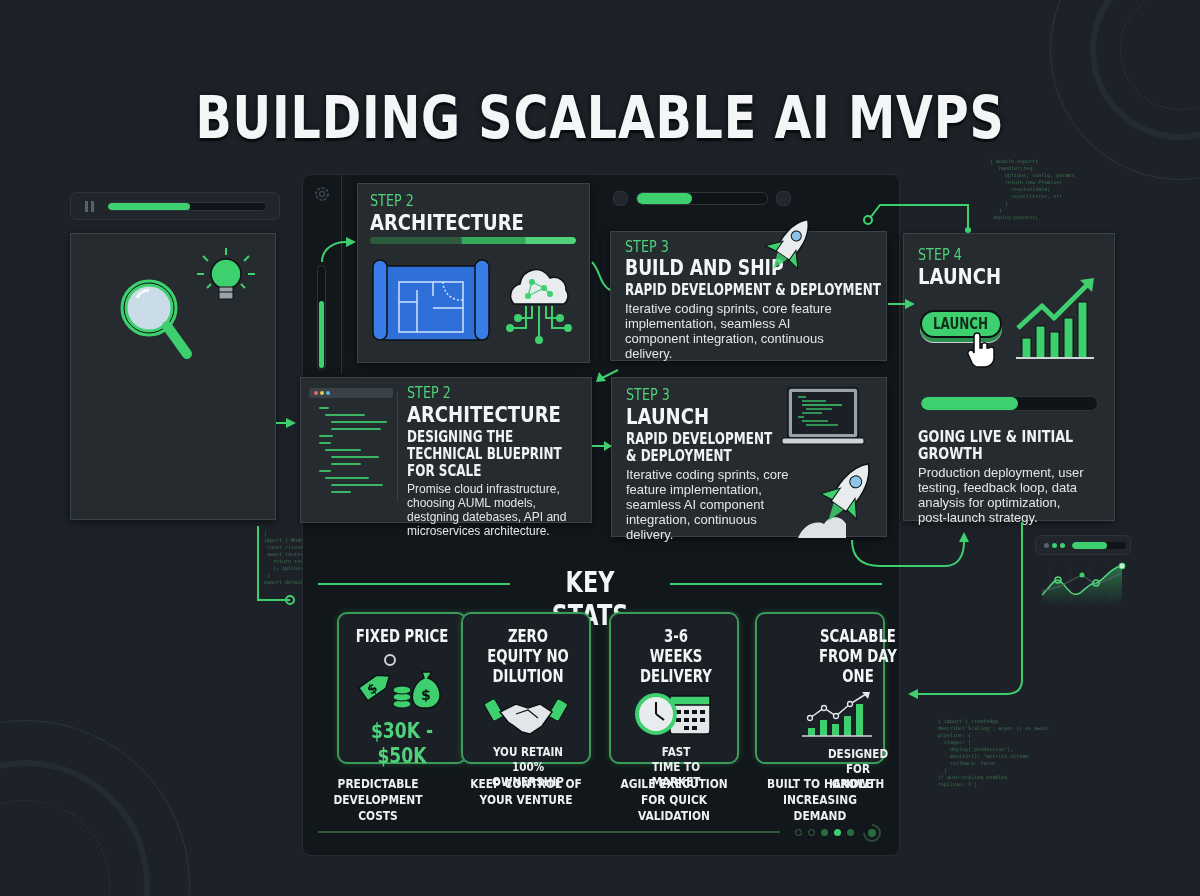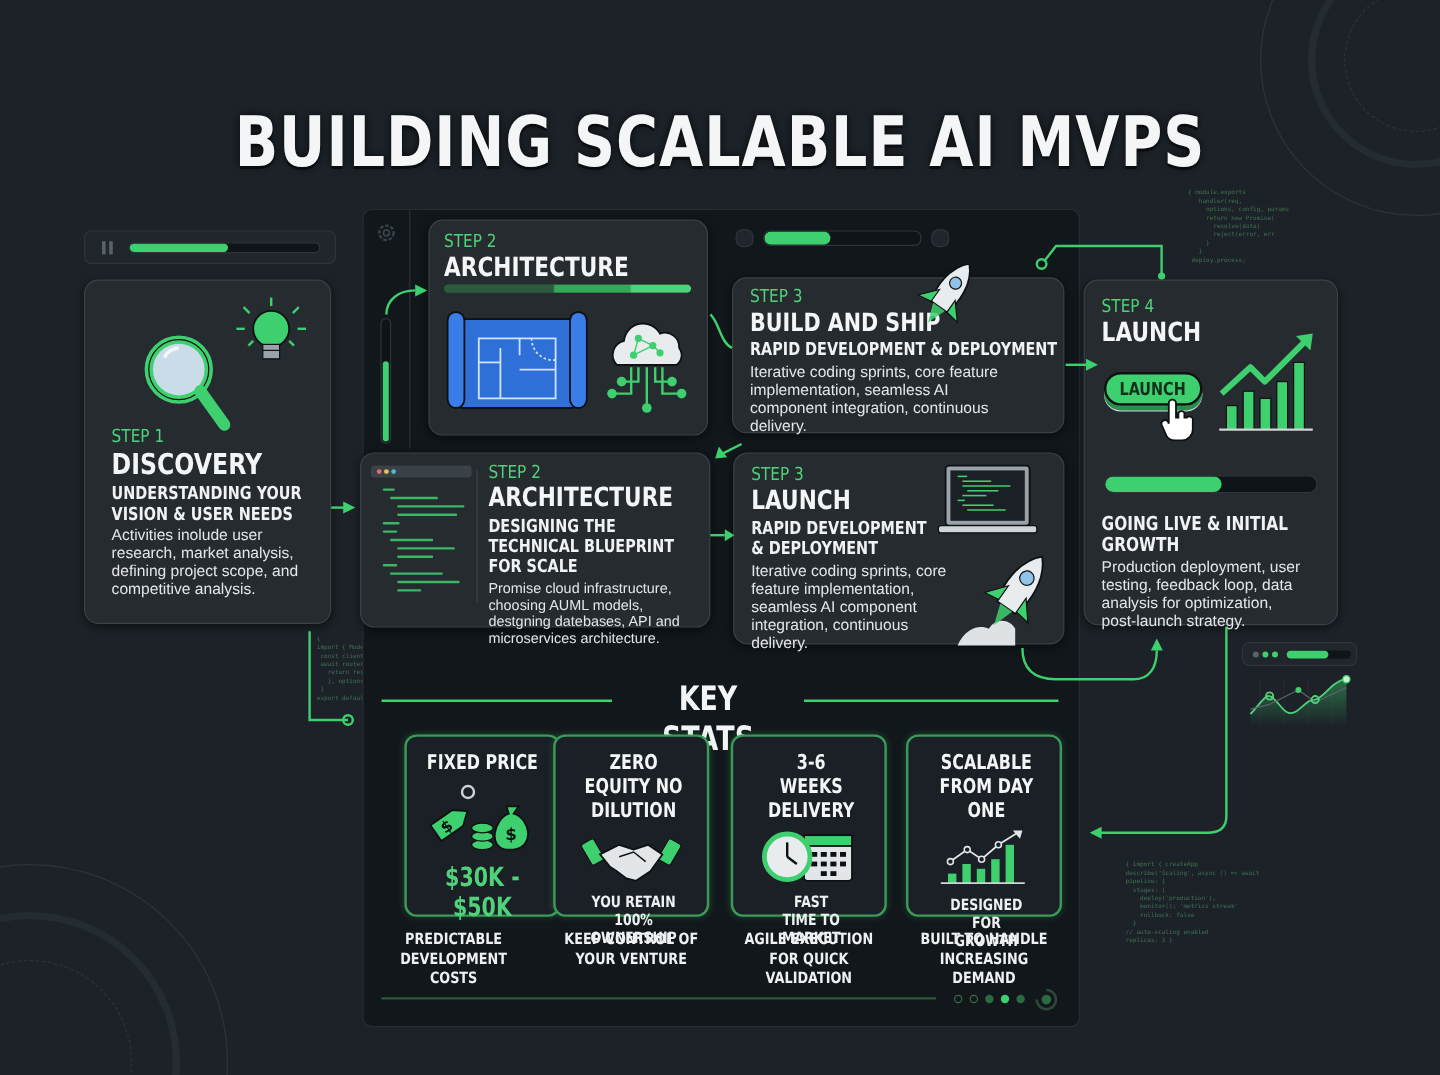--- a/index.html
+++ b/index.html
@@ -19,21 +19,21 @@
     transform: scaleX(0.82); transform-origin: center;
     text-shadow: 0 3px 0 #0a0d10, 0 0 8px rgba(0,0,0,0.7);
   }
   .main-panel {
     position: absolute; left: 302px; top: 174px; width: 598px; height: 682px;
     background: #12171b; border-radius: 8px; border: 1px solid #252c32;
   }
   .side-strip { position: absolute; left: 302px; top: 174px; width: 40px; height: 200px; border-right: 1px solid #2a3238; }
   .card {
     position: absolute; background: #262b30; border: 1px solid #3a4147;
-    border-radius: 12px; box-shadow: 0 2px 8px rgba(0,0,0,0.5);
+    border-radius: 0; box-shadow: 0 2px 8px rgba(0,0,0,0.5);
   }
   .step-label { color: #4fd27a; font-family: "DejaVu Sans", sans-serif; font-size: 15px; display: inline-block; transform: scaleX(0.85); transform-origin: left; }
   .step-title { color: #f4f5f6; font-family: "DejaVu Sans", sans-serif; font-weight: bold; font-size: 22px; display: inline-block; transform: scaleX(0.82); transform-origin: left; white-space: nowrap; }
   .step-sub { color: #f0f2f3; font-family: "DejaVu Sans", sans-serif; font-weight: bold; font-size: 15px; line-height: 17px; transform: scaleX(0.8); transform-origin: left; width: 125%; }
   .step-desc { color: #e4e6e8; font-family: "Liberation Sans", sans-serif; font-size: 13px; line-height: 15px; }
   .pbar { position: absolute; height: 10px; background: #0f1418; border-radius: 6px; border: 1px solid #2d353b; overflow: hidden; }
   .pbar .fill { height: 100%; background: #3ecf6e; border-radius: 6px; }
   .ghost-bar { position: absolute; border: 1px solid #2d353b; border-radius: 6px; background: #20262b; }
   .stat-card {
     position: absolute; top: 612px; width: 130px; height: 152px;
@@ -110,26 +110,20 @@
         <line x1="58" y1="12" x2="53" y2="17"></line>
       <line x1="6" y1="30" x2="13" y2="30"></line>
         <line x1="57" y1="30" x2="64" y2="30"></line>
       <line x1="16" y1="44" x2="20" y2="40"></line>
         <line x1="54" y1="44" x2="50" y2="40"></line>
     </g>
     <circle cx="35" cy="30" r="15" fill="#3ecf6e" stroke="#0d1114" stroke-width="1.5"></circle>
     <rect x="28" y="43" width="14" height="12" fill="#9aa3aa" stroke="#0d1114"></rect>
     <line x1="28" y1="48" x2="42" y2="48" stroke="#0d1114"></line>
   </svg>
-  <div class="abs" style="left:22px; top:120px; width:180px;">
-    <div class="step-label">STEP 1</div><br>
-    <div class="step-title" style="font-size:24px;">DISCOVERY</div>
-    <div class="step-sub" style="margin-top:2px; width:130%;">UNDERSTANDING YOUR VISION &amp; USER NEEDS</div>
-    <div class="step-desc" style="margin-top:1px; width:178px;">Activities inolude user research, market analysis, defining project scope, and competitive analysis.</div>
-  </div>
 </div>
 
 <div class="main-panel"></div>
 <div class="side-strip"></div>
 <svg class="abs" style="left:312px; top:184px;" width="20" height="20" viewBox="0 0 20 20">
   <circle cx="10" cy="10" r="6" fill="none" stroke="#3a4349" stroke-width="2" stroke-dasharray="3 1.5"></circle>
   <circle cx="10" cy="10" r="2.5" fill="none" stroke="#3a4349" stroke-width="1.5"></circle>
 </svg>
 <div class="abs" style="left:317px; top:265px; width:9px; height:105px; background:#0f1418; border:1px solid #2d353b; border-radius:5px;">
   <div class="abs" style="left:1px; bottom:1px; width:5px; height:65%; background:#3ecf6e; border-radius:3px;"></div>
@@ -421,21 +415,21 @@
         <rect x="58" y="36" width="5" height="4"></rect>
       </g>
     <circle cx="22" cy="24" r="19" fill="#e8ecef" stroke="#3ecf6e" stroke-width="4"></circle>
     <line x1="22" y1="24" x2="22" y2="12" stroke="#0d1114" stroke-width="2"></line>
       <line x1="22" y1="24" x2="30" y2="30" stroke="#0d1114" stroke-width="2"></line>
   </svg>
   <div class="stat-note" style="width:70px; margin-left:30px; margin-top:4px;">FAST TIME TO MARKET</div>
 </div>
 <div class="stat-foot" style="left:599px;">AGILE EXECUTION FOR QUICK VALIDATION</div>
 
-<div class="stat-card" style="left:755px;">
+<div class="stat-card" style="left:755px;padding-left:36px;">
   <div class="stat-head" style="width:120px; margin-left:5px;">SCALABLE FROM DAY ONE</div>
   <svg style="margin-top:4px;" width="72" height="48" viewBox="0 0 72 48">
     <g fill="#3ecf6e">
         <rect x="6" y="38" width="7" height="8"></rect>
         <rect x="18" y="30" width="7" height="16"></rect>
         <rect x="30" y="34" width="7" height="12"></rect>
         <rect x="42" y="26" width="7" height="20"></rect>
         <rect x="54" y="14" width="7" height="32"></rect>
       </g>
     <line x1="0" y1="46" x2="70" y2="46" stroke="#cfd4d7" stroke-width="1.5"></line>

